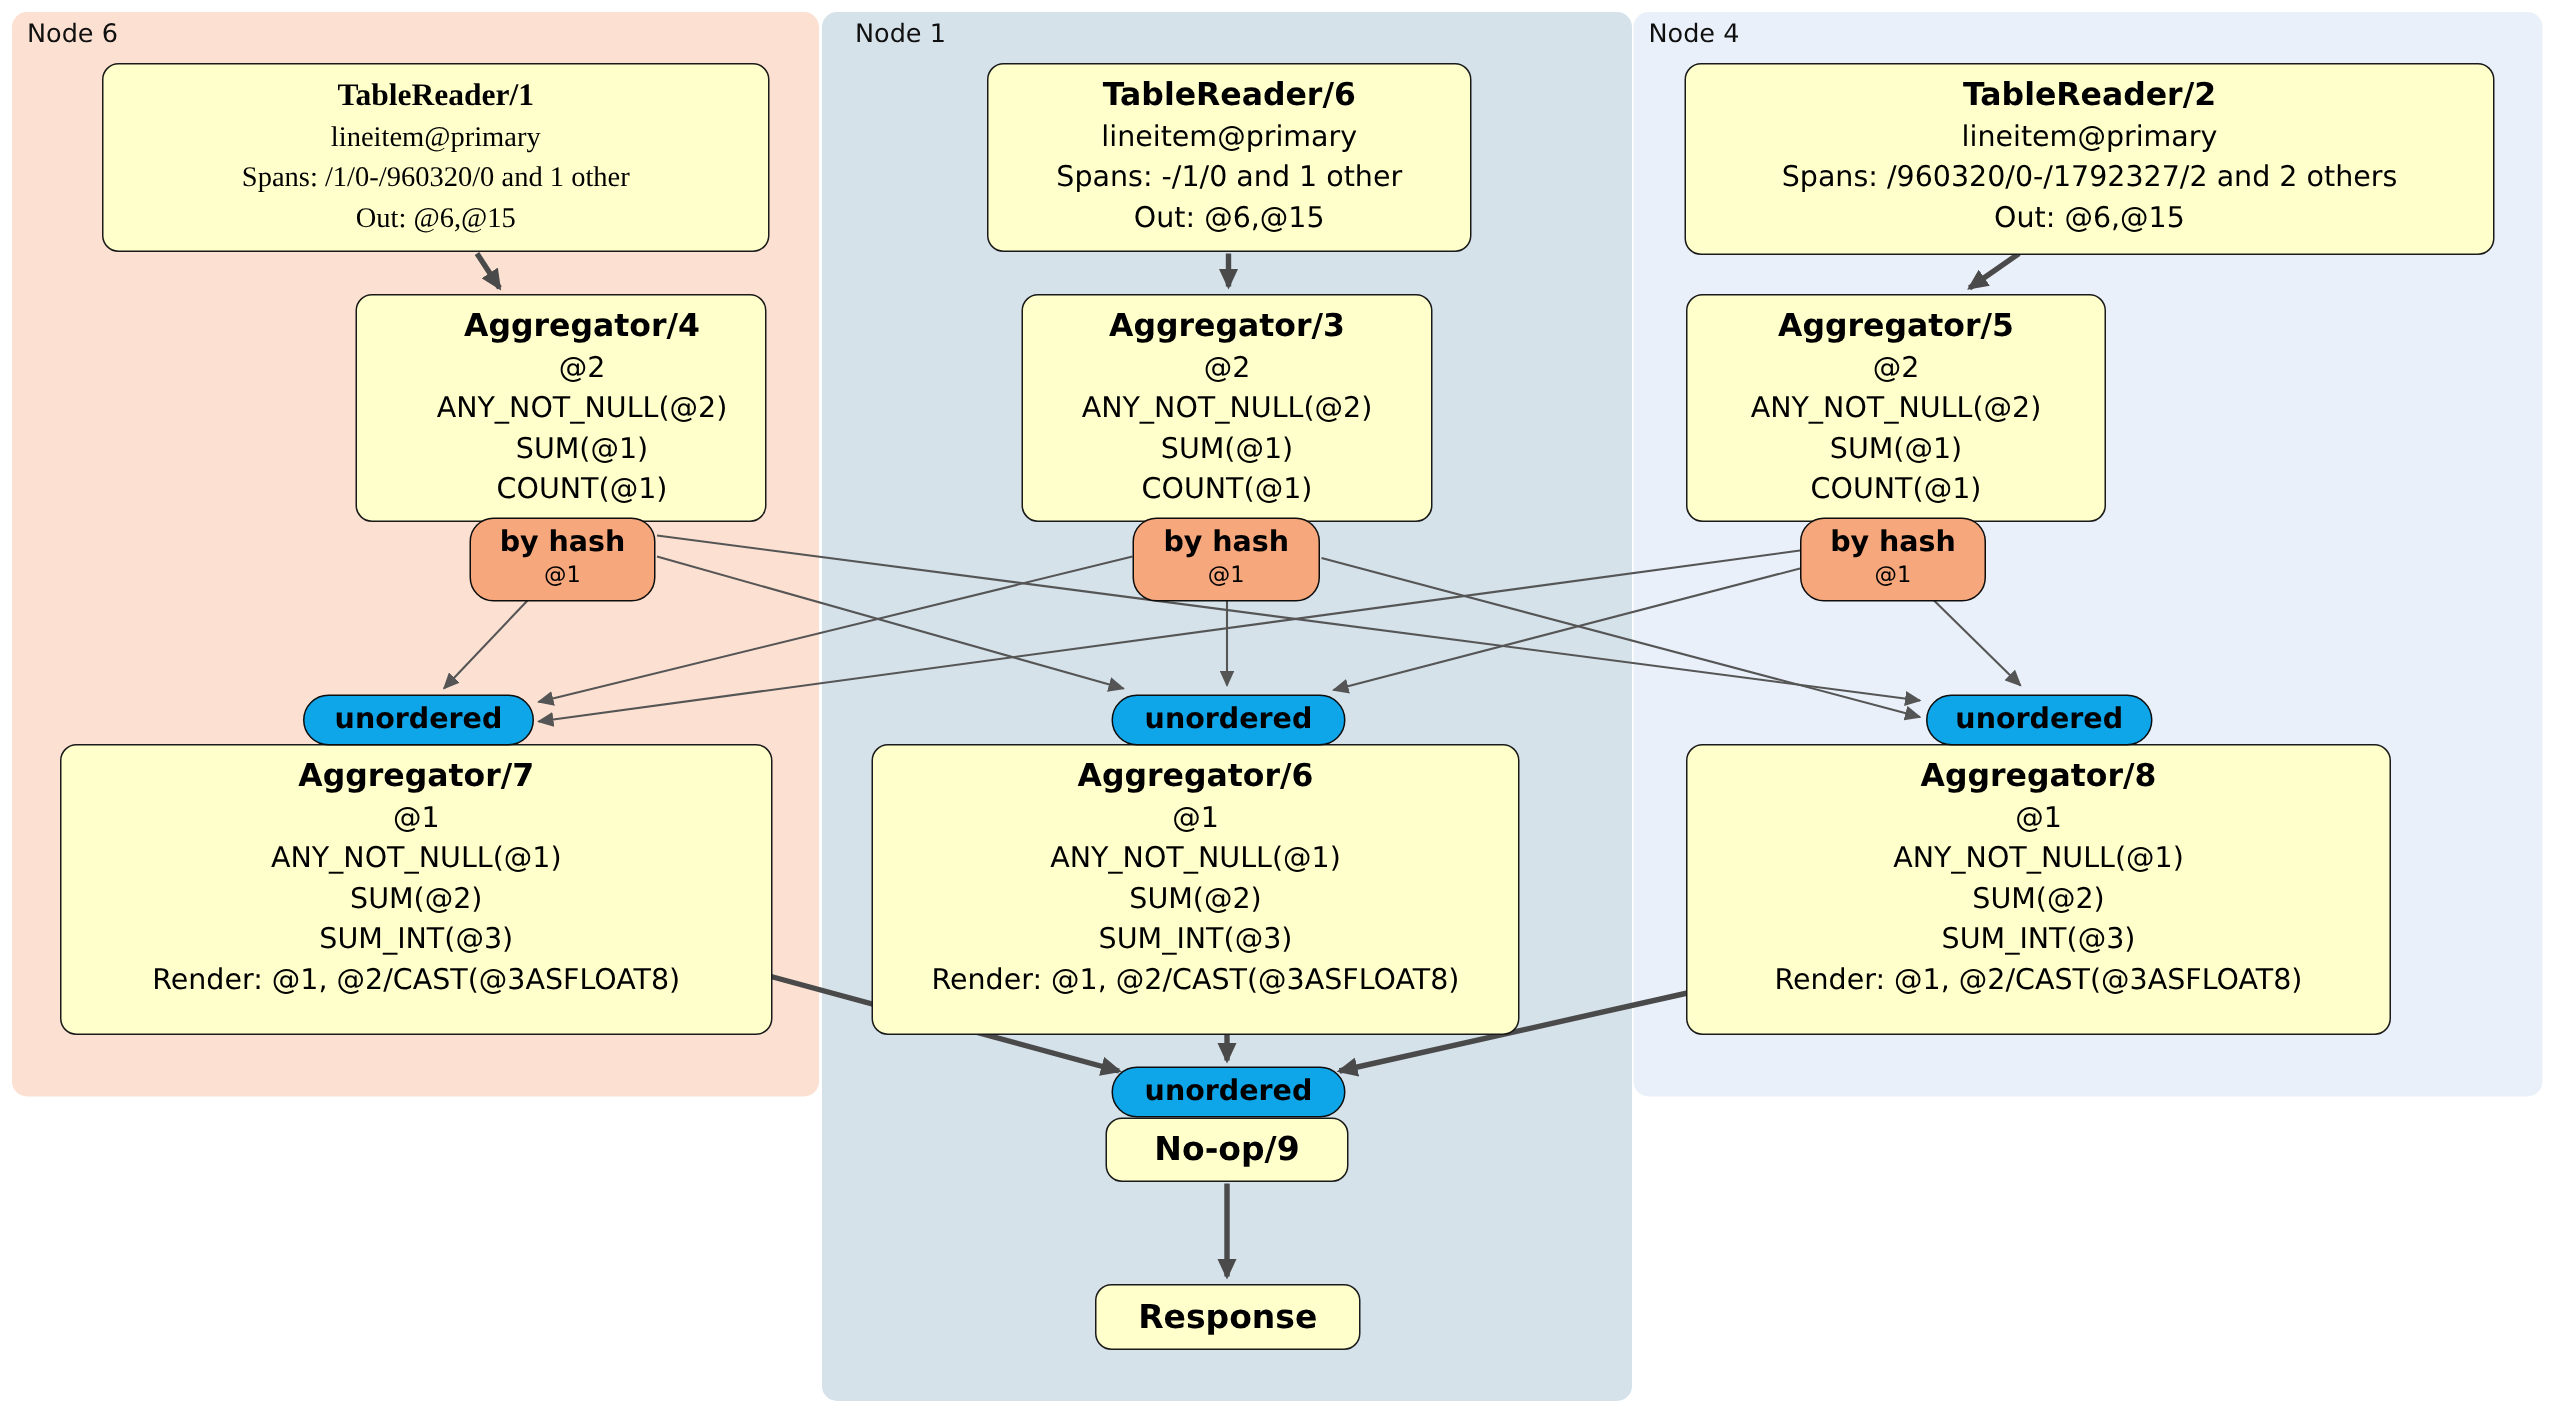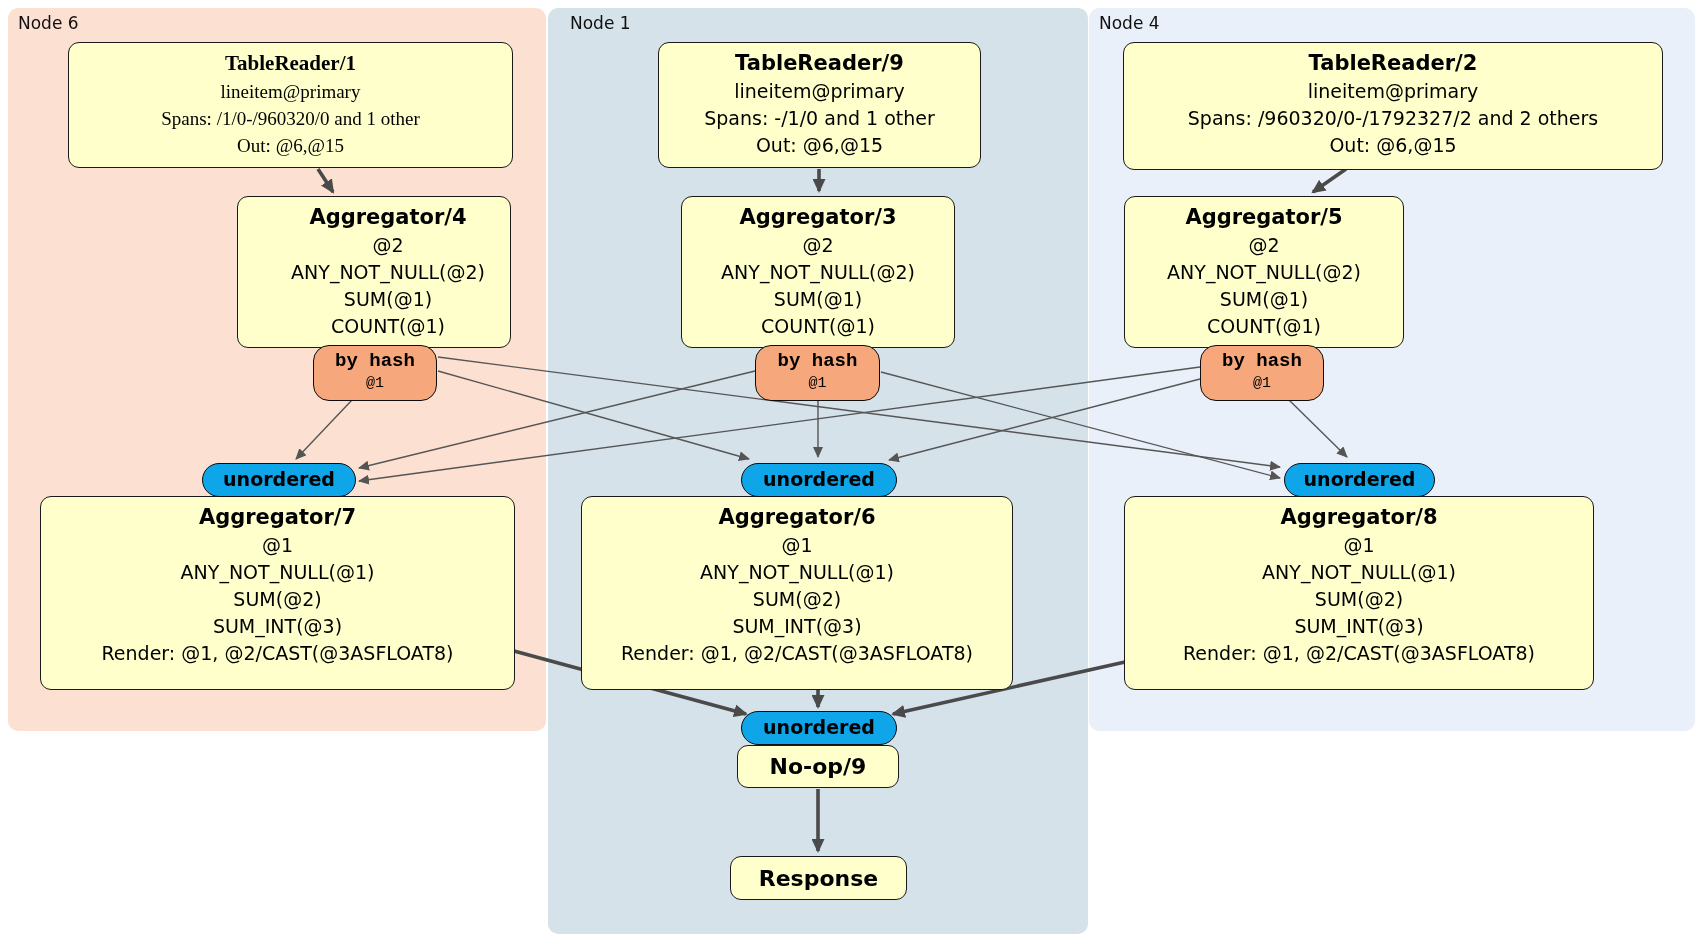--- a/index.html
+++ b/index.html
@@ -21,21 +21,21 @@
     text-align:center;white-space:nowrap;overflow:hidden;
   }
   .node-box .pad{padding-top:5px;}
   .node-title{font-size:21px;font-weight:bold;line-height:30px;}
   .node-line{font-size:19px;line-height:27px;}
   .single{display:flex;align-items:center;justify-content:center;
     font-size:22px;font-weight:bold;}
 
   .badge{position:absolute;z-index:4;box-sizing:border-box;text-align:center;
     border:1.8px solid #0d0d0d;white-space:nowrap;}
-  .badge-hash{background:#f6a77c;border-radius:16px;font-family:Liberation Mono, monospace;}
+  .badge-hash{background:#f6a77c;border-radius:16px;}
   .hash-label{font-size:19px;font-weight:bold;line-height:25px;padding-top:3px;}
   .hash-detail{font-size:15px;line-height:19px;}
   .badge-sync{background:#0ea5e9;border-radius:17px;font-size:19px;font-weight:bold;line-height:30px;}
 </style>
 </head>
 <body>
 
 <div class="canvas">
 
   <div class="panel" id="panel-node3"></div>
@@ -81,21 +81,21 @@
   <div class="node-box" style="left:68px;top:42px;width:445px;height:126px;font-family:Liberation Serif, serif;">
     <div class="pad">
       <div class="node-title">TableReader/1</div>
       <div class="node-line">lineitem@primary</div>
       <div class="node-line">Spans: /1/0-/960320/0 and 1 other</div>
       <div class="node-line">Out: @6,@15</div>
     </div>
   </div>
   <div class="node-box" style="left:658px;top:42px;width:323px;height:126px;">
     <div class="pad">
-      <div class="node-title">TableReader/9</div>
+      <div class="node-title">TableReader/6</div>
       <div class="node-line">lineitem@primary</div>
       <div class="node-line">Spans: -/1/0 and 1 other</div>
       <div class="node-line">Out: @6,@15</div>
     </div>
   </div>
   <div class="node-box" style="left:1123px;top:42px;width:540px;height:128px;">
     <div class="pad">
       <div class="node-title">TableReader/2</div>
       <div class="node-line">lineitem@primary</div>
       <div class="node-line">Spans: /960320/0-/1792327/2 and 2 others</div>

